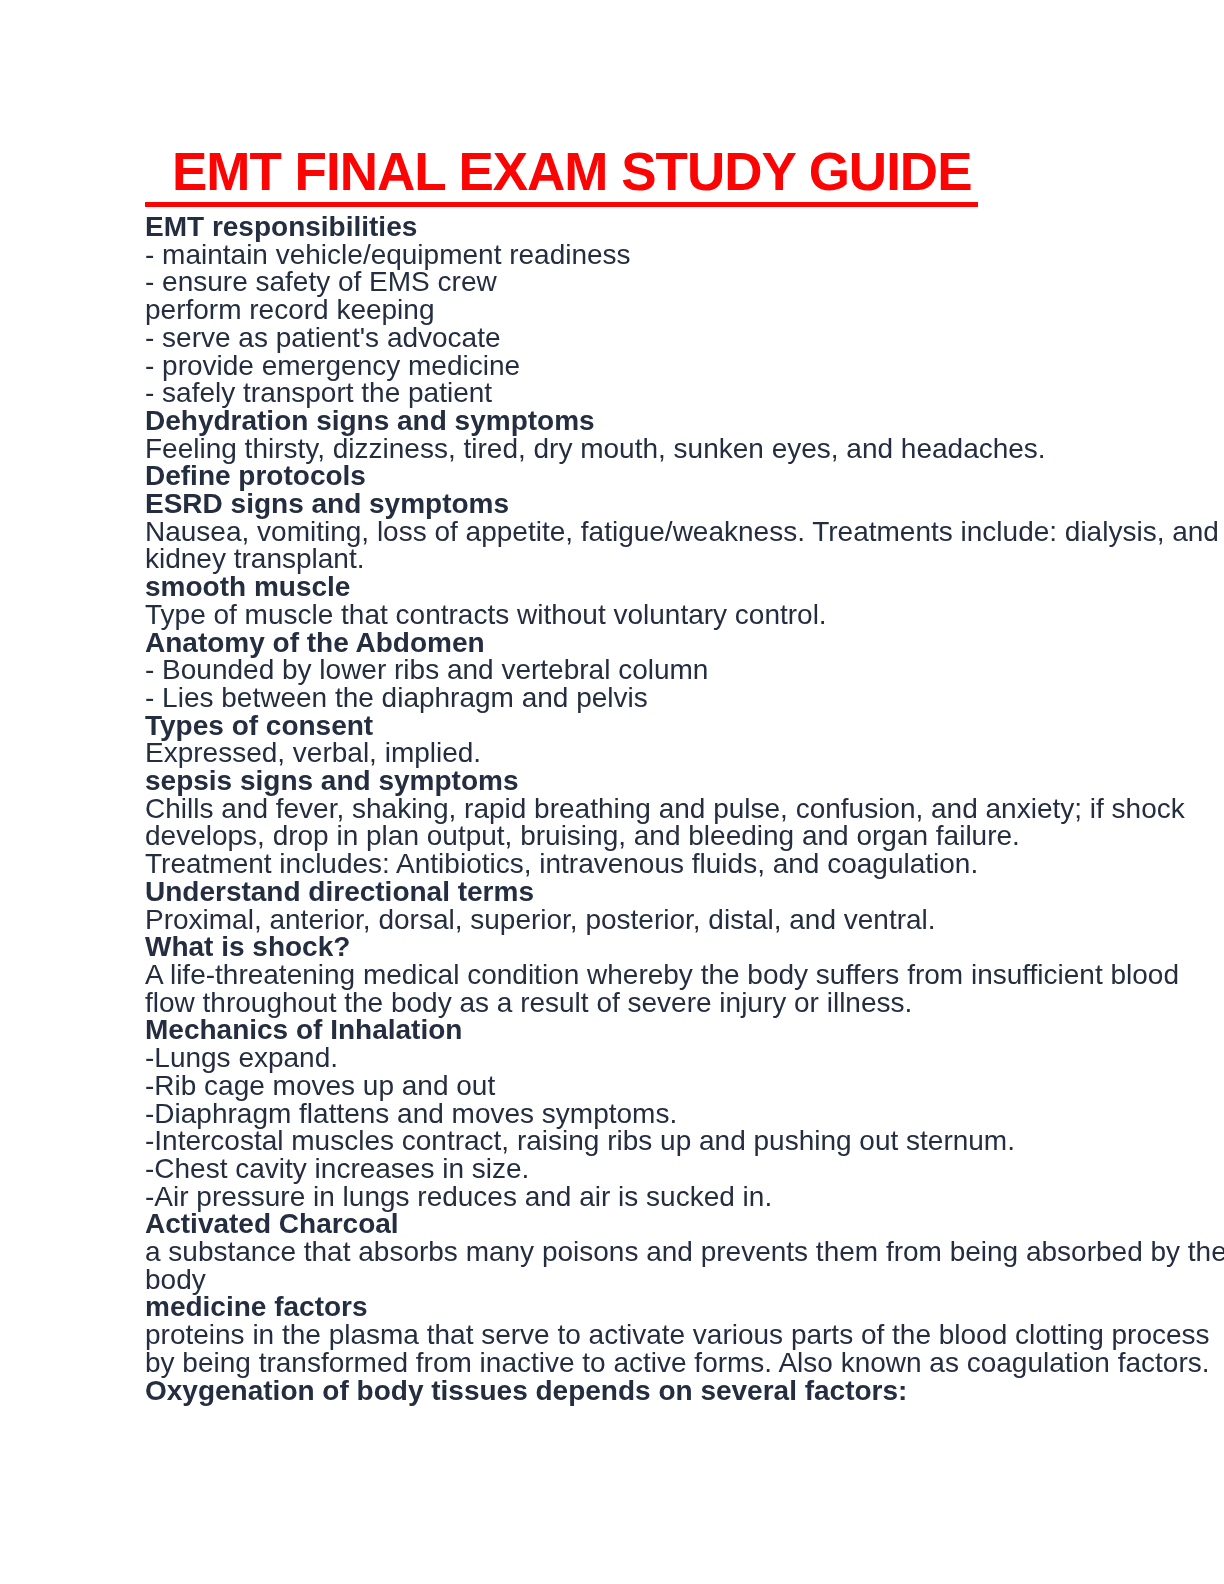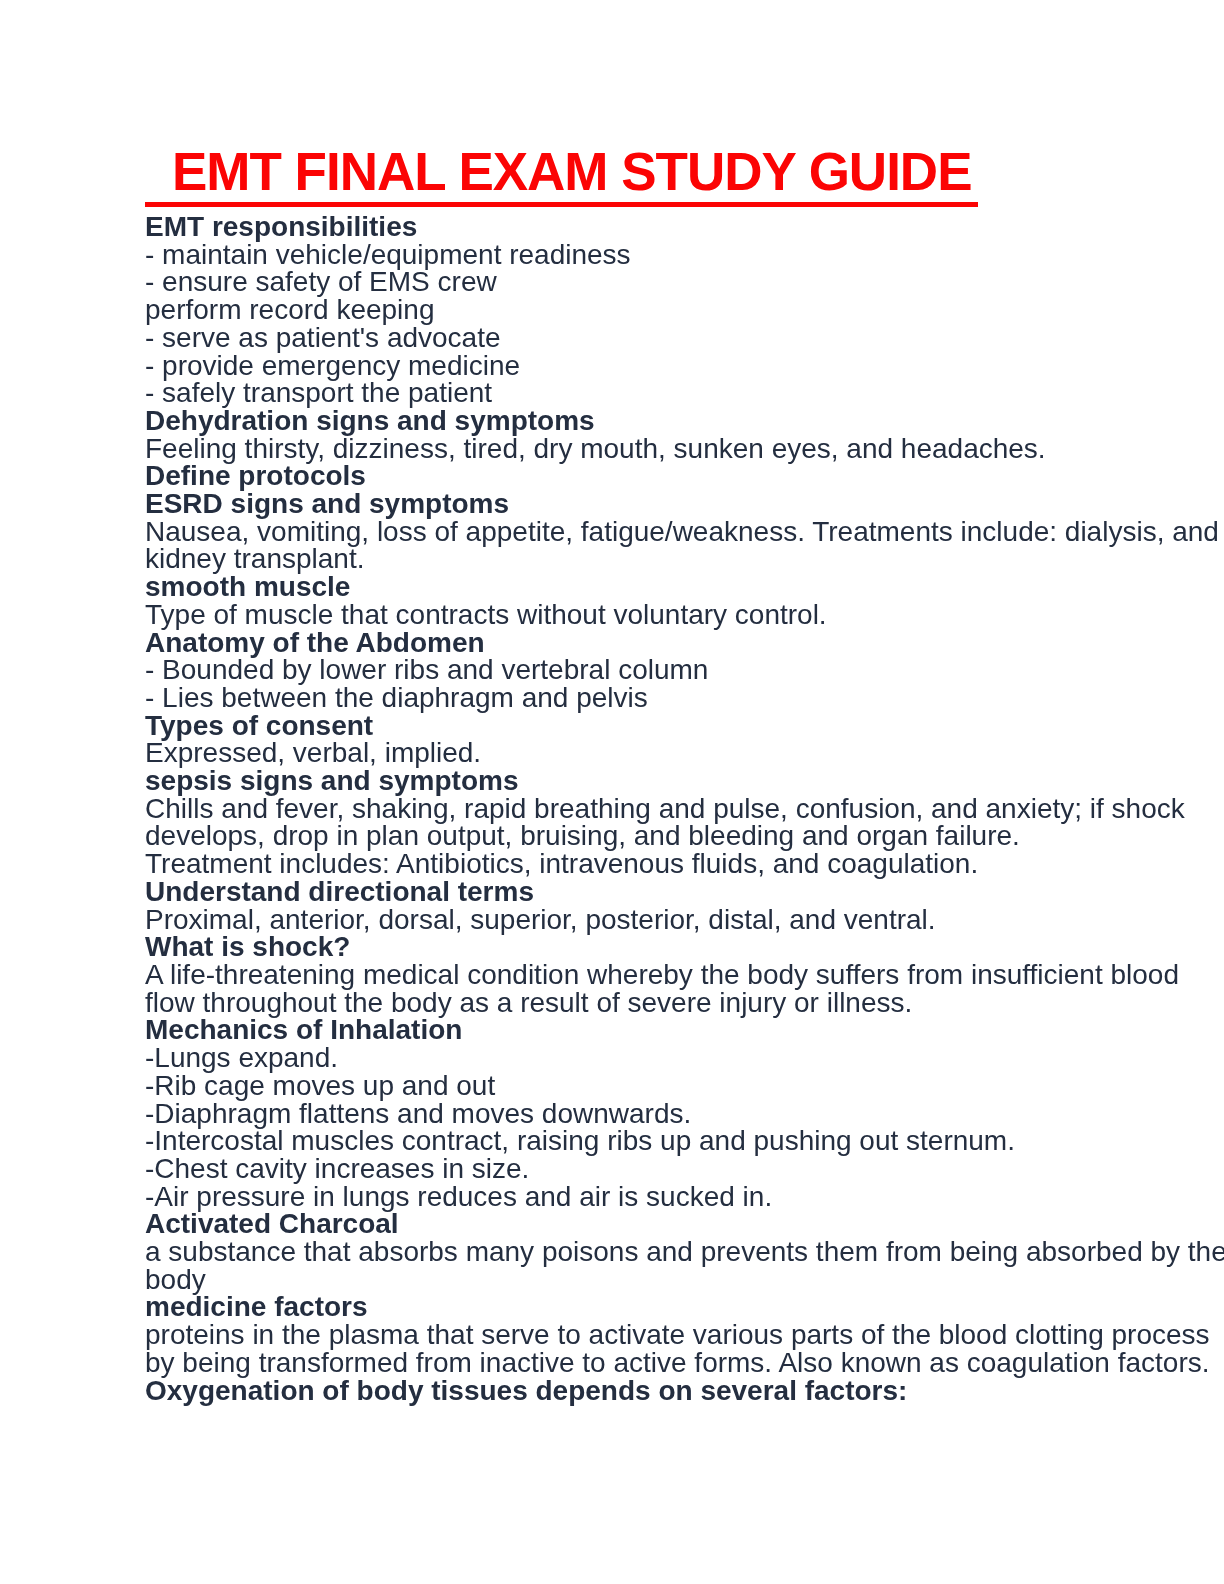--- a/index.html
+++ b/index.html
@@ -76,21 +76,21 @@
         <div class="line">develops, drop in plan output, bruising, and bleeding and organ failure.</div>
         <div class="line">Treatment includes: Antibiotics, intravenous fluids, and coagulation.</div>
         <div class="line bold">Understand directional terms</div>
         <div class="line">Proximal, anterior, dorsal, superior, posterior, distal, and ventral.</div>
         <div class="line bold">What is shock?</div>
         <div class="line">A life-threatening medical condition whereby the body suffers from insufficient blood</div>
         <div class="line">flow throughout the body as a result of severe injury or illness.</div>
         <div class="line bold">Mechanics of Inhalation</div>
         <div class="line">-Lungs expand.</div>
         <div class="line">-Rib cage moves up and out</div>
-        <div class="line">-Diaphragm flattens and moves downwards.</div>
+        <div class="line">-Diaphragm flattens and moves symptoms.</div>
         <div class="line">-Intercostal muscles contract, raising ribs up and pushing out sternum.</div>
         <div class="line">-Chest cavity increases in size.</div>
         <div class="line">-Air pressure in lungs reduces and air is sucked in.</div>
         <div class="line bold">Activated Charcoal</div>
         <div class="line">a substance that absorbs many poisons and prevents them from being absorbed by the</div>
         <div class="line">body</div>
         <div class="line bold">medicine factors</div>
         <div class="line">proteins in the plasma that serve to activate various parts of the blood clotting process</div>
         <div class="line">by being transformed from inactive to active forms. Also known as coagulation factors.</div>
         <div class="line bold">Oxygenation of body tissues depends on several factors:</div>

